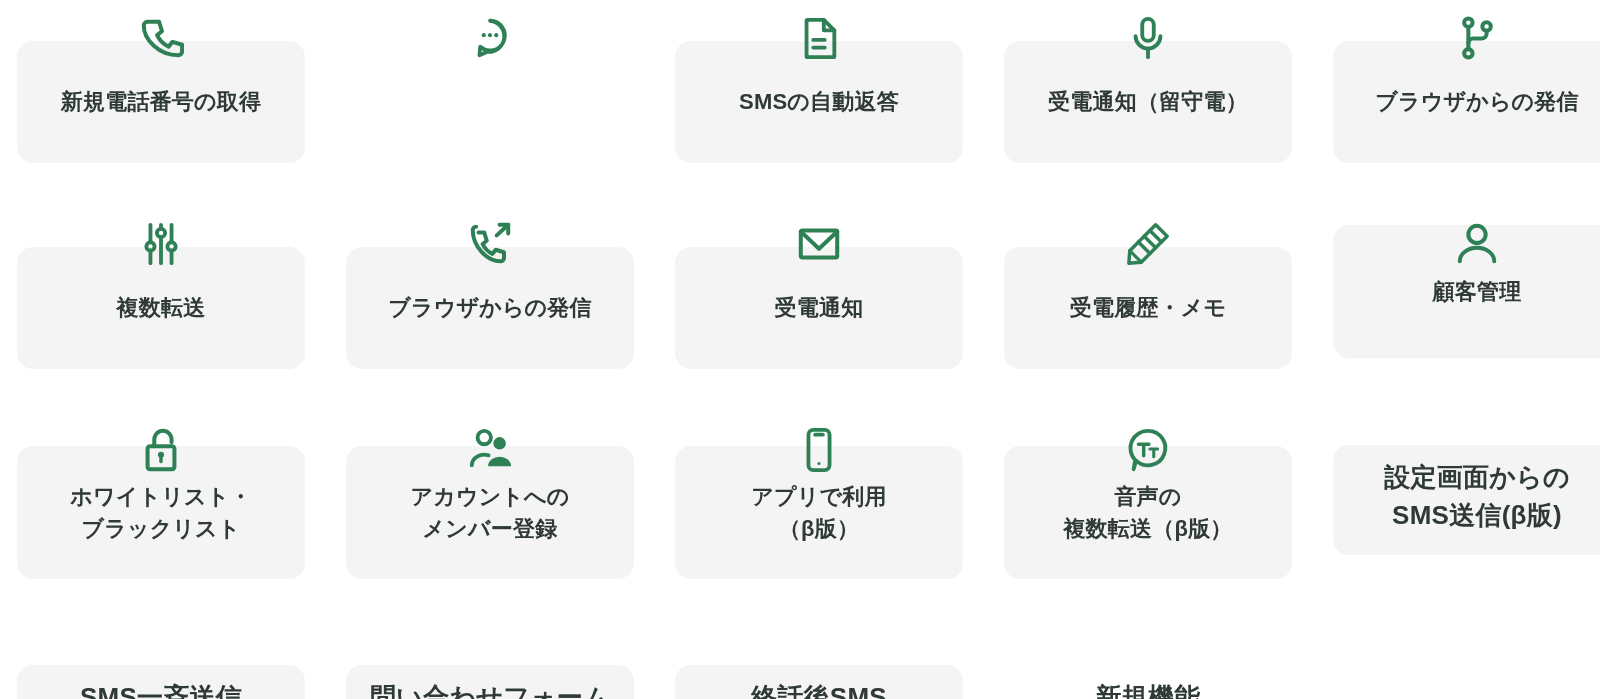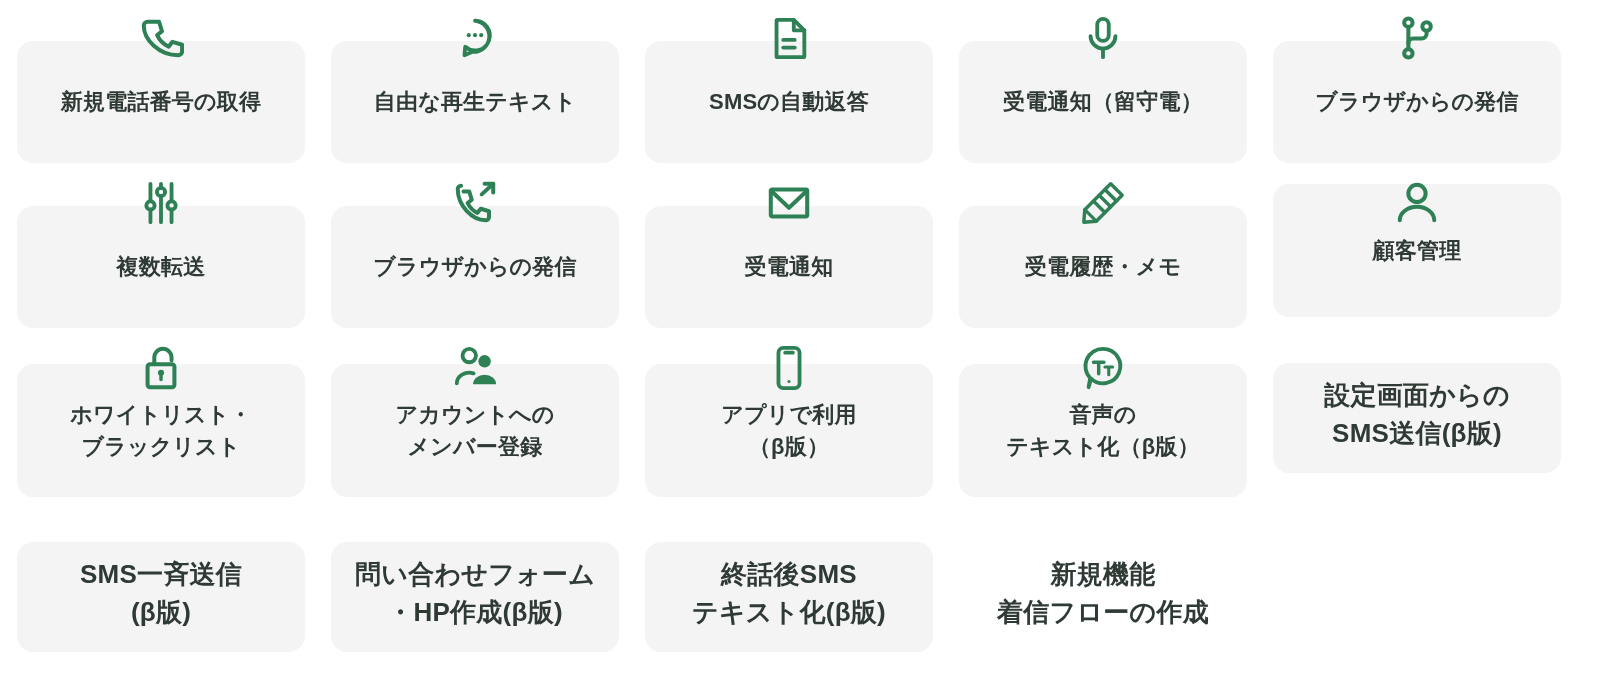--- a/index.html
+++ b/index.html
@@ -16,20 +16,21 @@
   #feature-grid {
     width: 1600px;
     height: 699px;
     display: grid;
     grid-template-columns: repeat(5, 288px);
     grid-template-rows: 165px 165px 180px 179px;
     column-gap: 26px;
     row-gap: 0px;
     padding: 0 17px;
     align-content: start;
+    gap: 41px;
   }
 
   .cell {
     position: relative;
     display: flex;
     flex-direction: column;
     align-items: center;
     justify-content: flex-end;
   }
 
@@ -100,23 +101,20 @@
     </div>
     <div class="cell row-1">
       <span class="icon-wrap">
         <svg viewBox="0 0 48 48" fill="none" stroke="#2e8055" stroke-width="4" stroke-linecap="round" stroke-linejoin="round">
           <path d="M24 6 a15.5 15.5 0 1 1 -10.2 27.2 L13 42 l8.3 -3.6 A15.5 15.5 0 0 0 24 6 z"></path>
           <circle cx="17.5" cy="21" r="2.1" fill="#2e8055" stroke="none"></circle>
           <circle cx="24" cy="21" r="2.1" fill="#2e8055" stroke="none"></circle>
           <circle cx="30.5" cy="21" r="2.1" fill="#2e8055" stroke="none"></circle>
         </svg>
       </span>
-      <div class="card">
-        <span class="card-label">自由な再生テキスト</span>
-      </div>
     </div>
     <div class="cell row-1">
       <span class="icon-wrap">
         <svg viewBox="0 0 48 48" fill="none" stroke="#2e8055" stroke-width="4" stroke-linecap="round" stroke-linejoin="round">
           <path d="M12 5 h17 l11 11 v27 a1 1 0 0 1 -1 1 H12 a1 1 0 0 1 -1 -1 V6 a1 1 0 0 1 1 -1 z"></path>
           <path d="M29 5 v11 h11"></path>
           <path d="M18 26 h12"></path>
           <path d="M18 34 h12"></path>
         </svg>
       </span>
@@ -257,21 +255,21 @@
     <div class="cell row-3">
       <span class="icon-wrap">
         <svg viewBox="0 0 48 48" fill="none" stroke="#2e8055" stroke-width="4" stroke-linecap="round" stroke-linejoin="round">
           <path d="M24 4 a18 18 0 1 1 -12.4 31 L9 44 l1.6 -9.6 A18 18 0 0 1 24 4 z"></path>
           <path d="M14 18 h11 M19.5 18 v12" stroke-width="3.6"></path>
           <path d="M26 23 h8 M30 23 v8" stroke-width="3.2"></path>
         </svg>
       </span>
       <div class="card">
         <span class="card-label">音声の
-テキスト化（β版）</span>
+複数転送（β版）</span>
       </div>
     </div>
     <div class="cell row-4">
       <div class="card">
         <span class="card-label">設定画面からの
 SMS送信(β版)</span>
       </div>
     </div>
     <div class="cell row-4">
       <div class="card">

